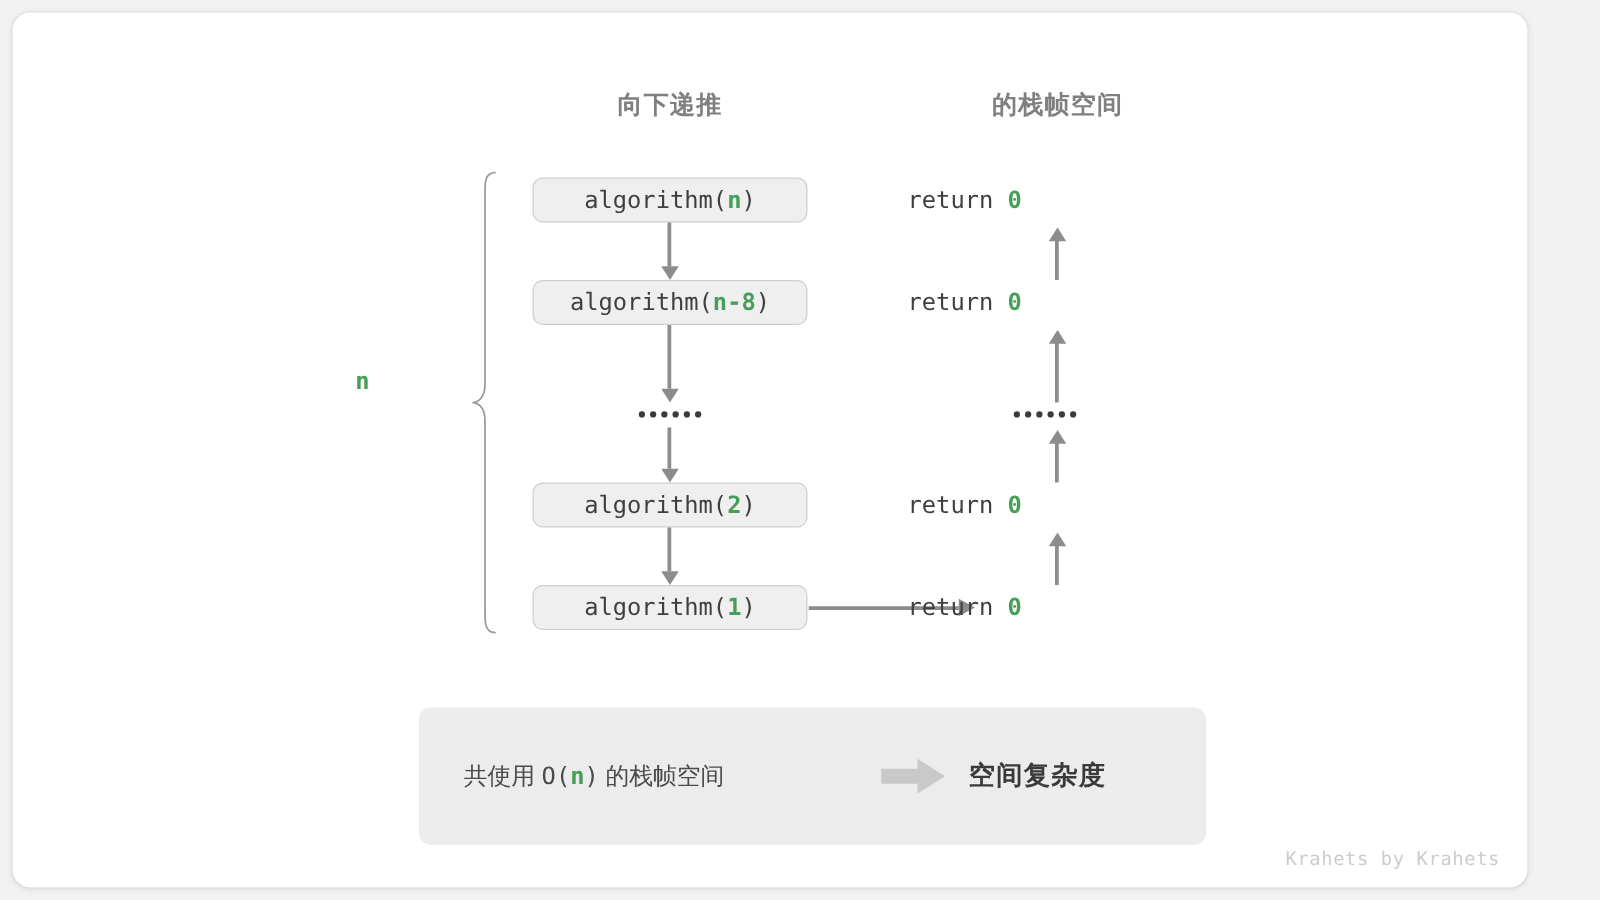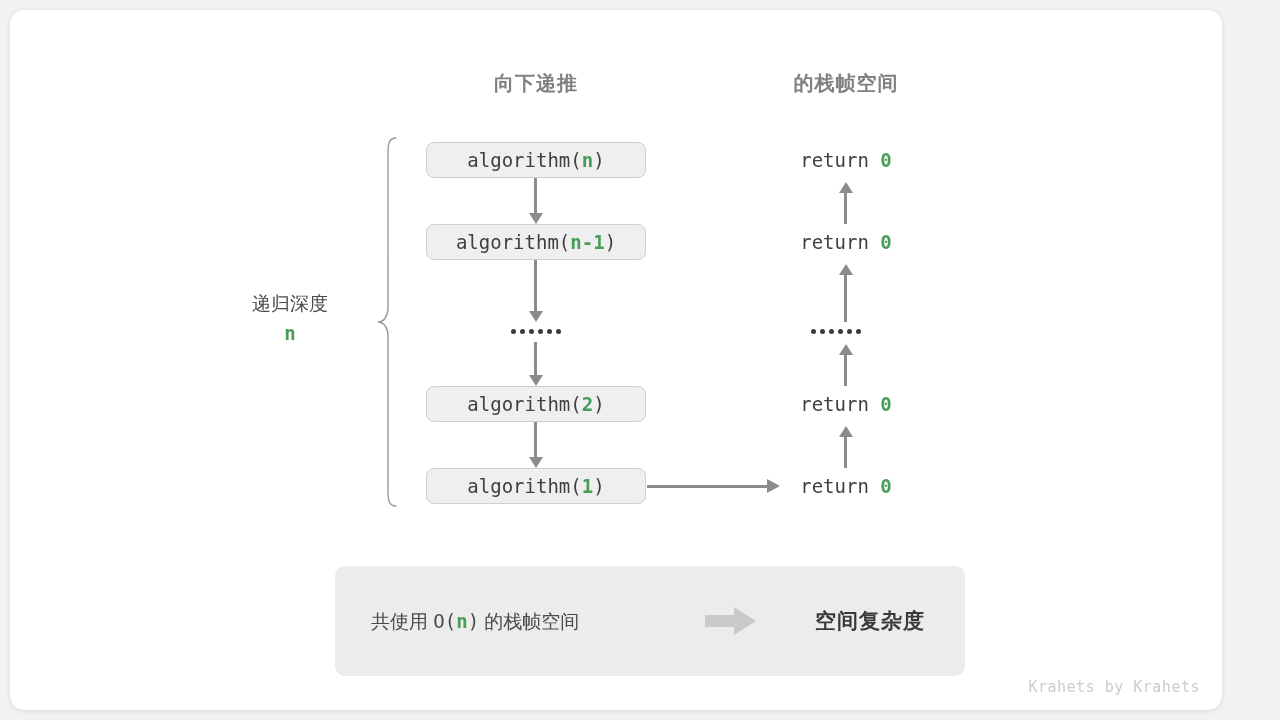--- a/index.html
+++ b/index.html
@@ -57,21 +57,20 @@
     font-weight: bold;
   }
 
   .ret-line {
     position: absolute;
     left: 716px;
     width: 240px;
     height: 36px;
     display: flex;
     align-items: center;
-    justify-content: center;
     font-family: "DejaVu Sans Mono", monospace;
     font-size: 19px;
     color: #3f3f3f;
     white-space: pre;
   }
   .ret-line .retval {
     color: #479e58;
     font-weight: bold;
   }
 
@@ -207,21 +206,20 @@
     color: #4a4a4a;
   }
   #summary-arrow {
     width: 56px;
     height: 34px;
     margin: 0 6px 0 2px;
     flex: none;
   }
   #summary-right {
     margin-left: 10px;
-    text-align: center;
     width: 190px;
   }
   #summary-right .title {
     display: block;
     font-size: 21px;
     font-weight: bold;
     color: #3a3a3a;
     line-height: 36px;
     letter-spacing: 1px;
   }
@@ -250,36 +248,35 @@
 </style>
 </head>
 <body>
 
 <div id="card">
 
   <div class="col-header" id="header-down">向下递推</div>
   <div class="col-header" id="header-up">的栈帧空间</div>
 
   <div id="depth-label">
-    <span class="txt">递归深度</span>
     <span class="val">n</span>
   </div>
 
   <svg id="brace" width="26" height="372" viewBox="0 0 26 372">
     <path d="M21 2 C13 2, 13 10, 13 18 L13 172 C13 180, 9 186, 3 186 C9 186, 13 192, 13 200 L13 354 C13 362, 13 370, 21 370" fill="none" stroke="#9a9a9a" stroke-width="1.4" stroke-linecap="round"></path>
   </svg>
 
   <div class="frame-box" style="top:132px"><span>algorithm(</span><span class="arg">n</span><span>)</span></div>
 
   <div class="v-arrow down" style="left:519px; top:168px; height:46px">
     <div class="stem" style="top:0; height:35px"></div>
     <div class="head" style="top:35px"></div>
   </div>
 
-  <div class="frame-box" style="top:214px"><span>algorithm(</span><span class="arg">n-1</span><span>)</span></div>
+  <div class="frame-box" style="top:214px"><span>algorithm(</span><span class="arg">n-8</span><span>)</span></div>
 
   <div class="v-arrow down" style="left:519px; top:250px; height:62px">
     <div class="stem" style="top:0; height:51px"></div>
     <div class="head" style="top:51px"></div>
   </div>
 
   <div class="dots" id="dots-left">
     <span></span>
       <span></span>
       <span></span>

